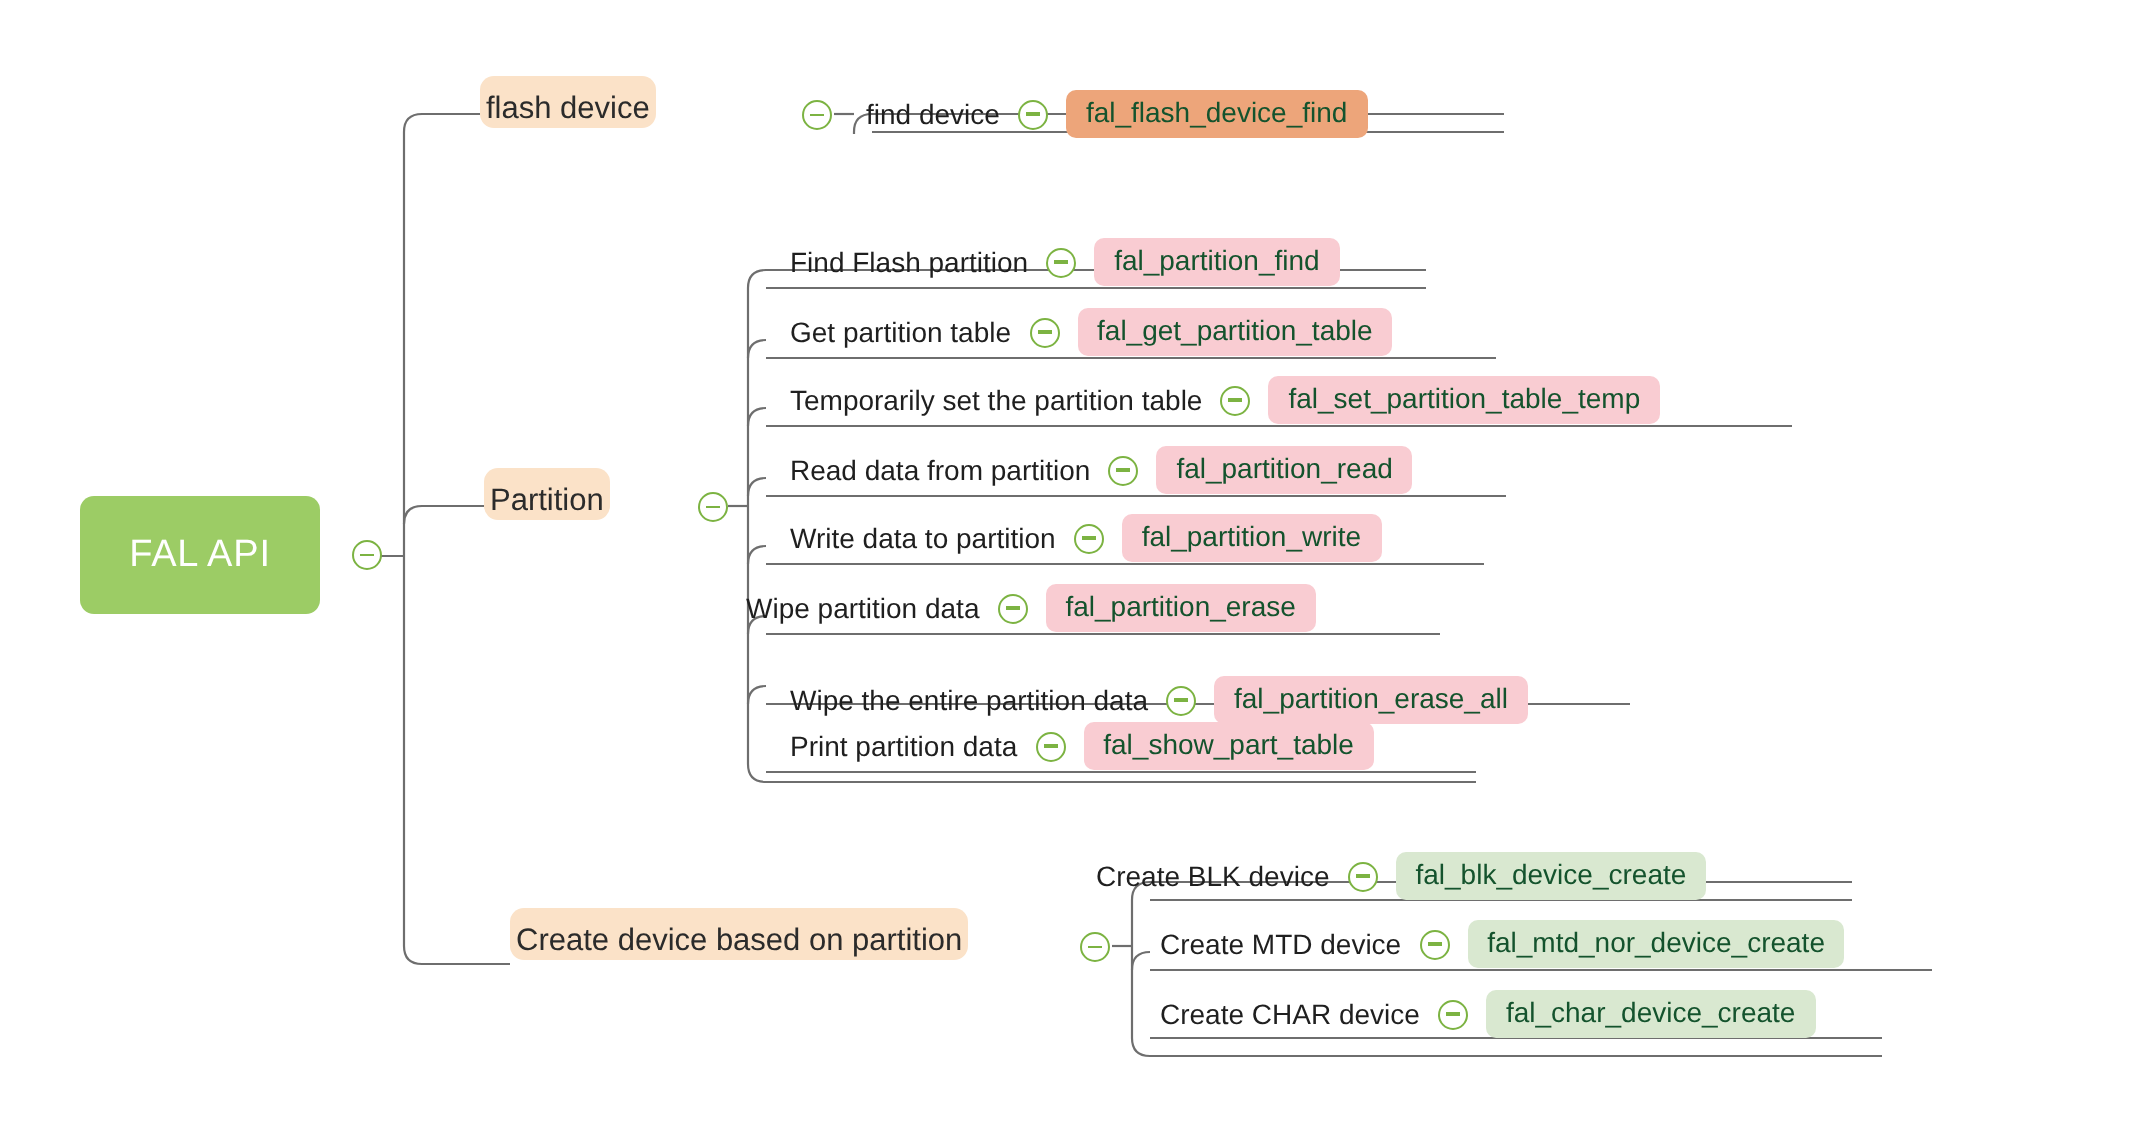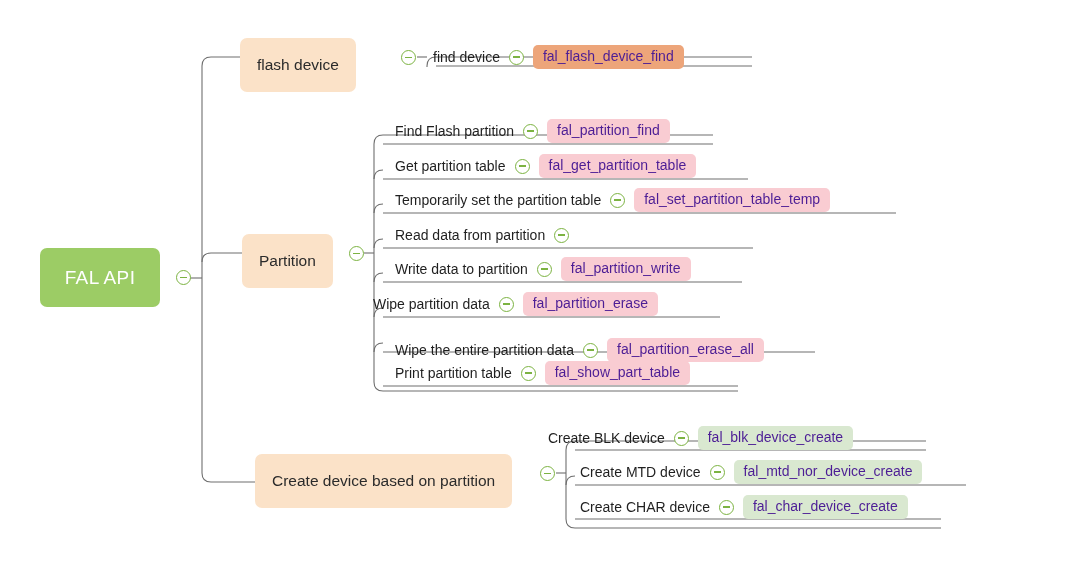--- a/index.html
+++ b/index.html
@@ -25,42 +25,43 @@
     width: 120px; height: 59px;
     background: #9ccc65;
     border-radius: 7px;
     justify-content: center;
   }
   .root-label { color: #ffffff; font-size: 19px; letter-spacing: .4px; }
 
   .branch-node {
     background: #fbe2c8;
     border-radius: 7px;
-    height: 54px;
-    padding: 0 17px;
+    height: 26px;
+    padding: 0 3px;
     justify-content: center;
+    align-items: flex-end;
   }
   .branch-label { color: #2b2b2b; font-size: 15.5px; }
 
   .bn-flash { left: 240px; top: 38px; }
   .bn-partition { left: 242px; top: 234px; }
   .bn-create { left: 255px; top: 454px; }
 
   
   .leaf {
     position: absolute;
     display: flex; align-items: center; gap: 9px;
     height: 26px;
   }
   .leaf-text { font-size: 14px; color: #1f1f1f; }
   .badge {
     font-size: 14px;
     border-radius: 5px;
     padding: 3px 10px 4px 10px;
-    color: #4c1d95;
+    color: #14532d;
     line-height: 1.2;
   }
   .badge.orange { background: #eda57a; }
   .badge.pink   { background: #f9ccd2; }
   .badge.green  { background: #d9e8d0; }
 
   
   .toggle {
     width: 15px; height: 15px;
     border: 1.4px solid #7cb342;
@@ -166,20 +167,21 @@
 
   <div class="leaf" style="left:395px; top:187px;">
     <span class="leaf-text">Temporarily set the partition table</span>
     <span class="toggle"></span>
     <span class="badge pink">fal_set_partition_table_temp</span>
   </div>
 
   <div class="leaf" style="left:395px; top:222px;">
     <span class="leaf-text">Read data from partition</span>
     <span class="toggle"></span>
+    <span class="badge pink">fal_partition_read</span>
   </div>
 
   <div class="leaf" style="left:395px; top:256px;justify-content:space-between;">
     <span class="leaf-text">Write data to partition</span>
     <span class="toggle"></span>
     <span class="badge pink">fal_partition_write</span>
   </div>
 
   <div class="leaf" style="left:373px; top:291px;">
     <span class="leaf-text">Wipe partition data</span>
@@ -187,21 +189,21 @@
     <span class="badge pink">fal_partition_erase</span>
   </div>
 
   <div class="leaf" style="left:395px; top:326px;margin-top:11px;">
     <span class="leaf-text">Wipe the entire partition data</span>
     <span class="toggle"></span>
     <span class="badge pink">fal_partition_erase_all</span>
   </div>
 
   <div class="leaf" style="left:395px; top:360px;">
-    <span class="leaf-text">Print partition table</span>
+    <span class="leaf-text">Print partition data</span>
     <span class="toggle"></span>
     <span class="badge pink">fal_show_part_table</span>
   </div>
 
   <div class="node branch-node bn-create">
     <span class="branch-label">Create device based on partition</span>
   </div>
   <span class="toggle free" style="left:540px; top:466px;"></span>
 
   <div class="leaf" style="left:548px; top:425px;">

